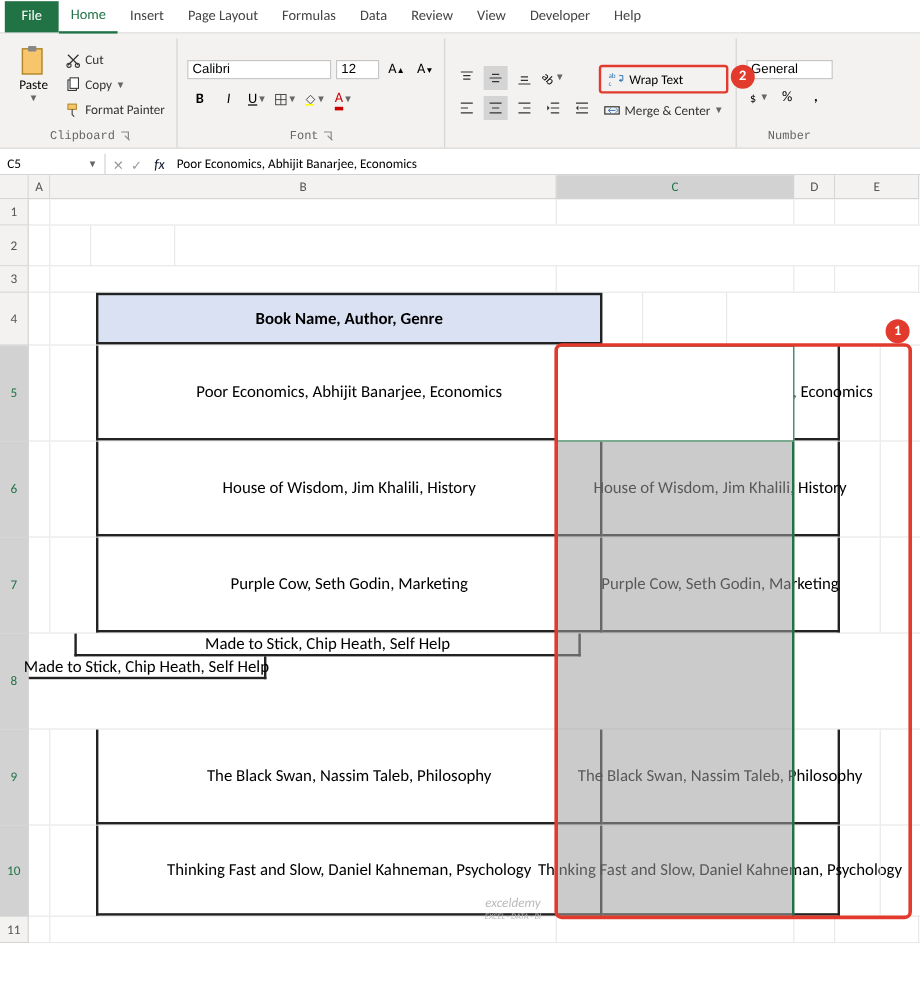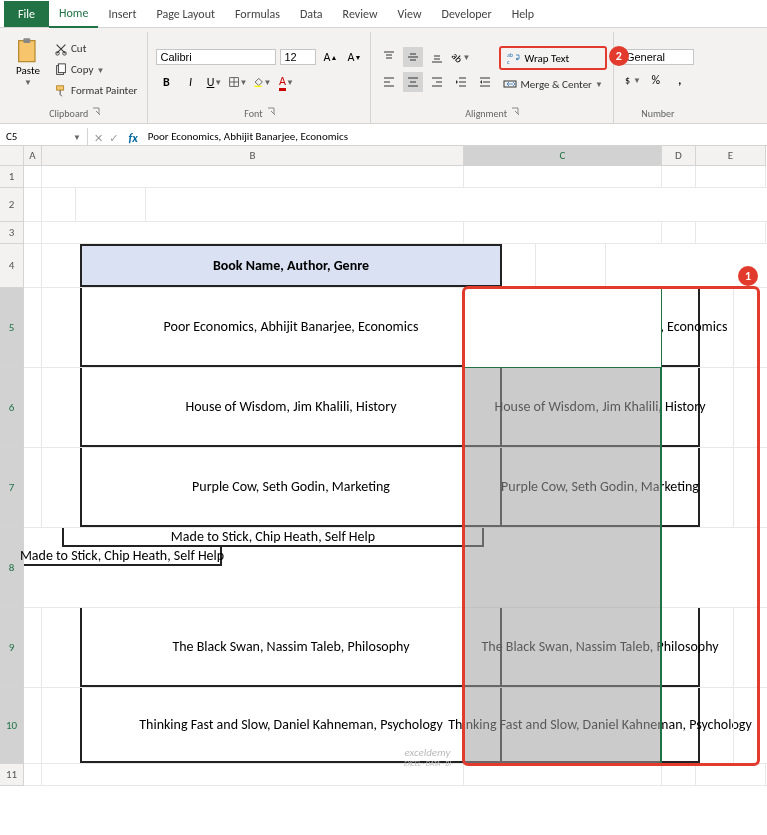--- a/index.html
+++ b/index.html
@@ -7,42 +7,42 @@
 
 
 .tabs { display: flex; align-items: center; border-bottom: 1px solid #d4d4d4; background: #fff; height: 28px; padding-left: 4px; }
 .tab { padding: 6px 10px; font-size: 12px; color: #444; cursor: pointer; }
 .tab.file { background: #217346; color: #fff; padding: 6px 14px; }
 .tab.active { color: #217346; border-bottom: 2px solid #217346; background: #fff; }
 
 
 .ribbon { display: flex; background: #f3f2f1; border-bottom: 1px solid #d4d4d4; padding: 4px 6px 0 6px; height: 96px; gap: 4px; }
 .group { border-right: 1px solid #d4d4d4; padding: 0 6px 0 4px; display: flex; flex-direction: column; justify-content: space-between; }
-.group-label { font-size: 10px; text-align: center; color: #666; padding-bottom: 3px; display: flex; justify-content: center; gap: 4px; }
+.group-label { font-size: 10px; text-align: center; color: #666; padding-bottom: 3px; display: flex; justify-content: center; gap: 4px; font-family: Liberation Mono, monospace; }
 .group-body { display: flex; gap: 4px; flex: 1; }
 .col { display: flex; flex-direction: column; gap: 3px; justify-content: center; }
 .btn { display: flex; align-items: center; gap: 3px; padding: 2px 4px; font-size: 11px; color: #333; }
 .btn svg { width: 14px; height: 14px; }
 .bigbtn { display: flex; flex-direction: column; align-items: center; padding: 4px; font-size: 11px; }
 .bigbtn .ic { width: 28px; height: 28px; }
 select.ribbon-input, input.ribbon-input { border: 1px solid #c6c6c6; background: #fff; font-size: 11px; padding: 1px 3px; }
 .row { display: flex; gap: 4px; align-items: center; }
 .sq { width: 20px; height: 20px; border: 1px solid transparent; display: flex; align-items: center; justify-content: center; font-size: 12px; }
 .launcher { width: 10px; height: 10px; }
 
 .wrap-text-btn { border: 2.5px solid #e23b2e; border-radius: 3px; padding: 3px 6px; display: flex; align-items: center; gap: 3px; font-size: 11px; position: relative; }
 
 .badge { width: 20px; height: 20px; border-radius: 50%; background: #e23b2e; color: #fff; display: flex; align-items: center; justify-content: center; font-size: 12px; font-weight: bold; }
 .badge.b2 { position: absolute; right: -24px; top: -2px; }
 
 
 .formula-bar { display: flex; align-items: flex-end; border-bottom: 1px solid #d4d4d4; height: 22px; background: #fff; }
 .namebox { width: 88px; border-right: 1px solid #d4d4d4; padding: 2px 6px; font-size: 11px; display: flex; align-items: center; justify-content: space-between; }
 .fx-btns { display: flex; gap: 6px; padding: 0 6px; color: #999; font-size: 11px; }
-.fx-label { font-style: italic; color: #0369a1; padding: 0 4px; font-weight: bold; }
+.fx-label { font-style: italic; color: #0f172a; padding: 0 4px; }
 .formula-input { flex: 1; padding: 2px 6px; font-size: 11px; }
 
 
 .grid-wrap { position: relative; display: flex; }
 .corner { width: 24px; height: 20px; background: #f3f2f1; border-right: 1px solid #d4d4d4; border-bottom: 1px solid #d4d4d4; }
 .colheads { display: flex; }
 .colhead { background: #f3f2f1; border-right: 1px solid #d4d4d4; border-bottom: 1px solid #d4d4d4; font-size: 11px; color: #555; display: flex; align-items: center; justify-content: center; height: 20px; }
 .rowheads { display: flex; flex-direction: column; }
 .rowhead { width: 24px; background: #f3f2f1; border-right: 1px solid #d4d4d4; border-bottom: 1px solid #d4d4d4; font-size: 11px; color: #555; display: flex; align-items: center; justify-content: center; }
 .colhead.sel, .rowhead.sel { background: #d2d2d2; color: #217346; }
@@ -280,26 +280,20 @@
         <div class="btn">
           <svg width="14" height="14" viewBox="0 0 14 14">
               <rect x="1" y="4" width="12" height="6" fill="none" stroke="#333"></rect>
               <path d="M4 7h6m-4-2l-2 2 2 2m4-4l2 2-2 2" stroke="#2e75b6" fill="none" stroke-width="0.8"></path>
             </svg>
           <span>Merge &amp; Center</span>
           <span class="dd">▼</span>
         </div>
       </div>
     </div>
-    <div class="group-label">
-        <span>Alignment</span>
-        <svg class="launcher" viewBox="0 0 10 10">
-          <path d="M1 1h6v6M4 4l4 4" stroke="#888" fill="none"></path>
-        </svg>
-      </div>
   </div>
 
   <div class="group" style="border-right:none;">
     <div class="group-body col" style="gap:5px;">
       <input class="ribbon-input" style="width: 72px;" value="General">
       <div class="row">
         <div class="sq">
             <svg width="14" height="14">
               <text x="2" y="11" font-size="10">$</text>
             </svg>

